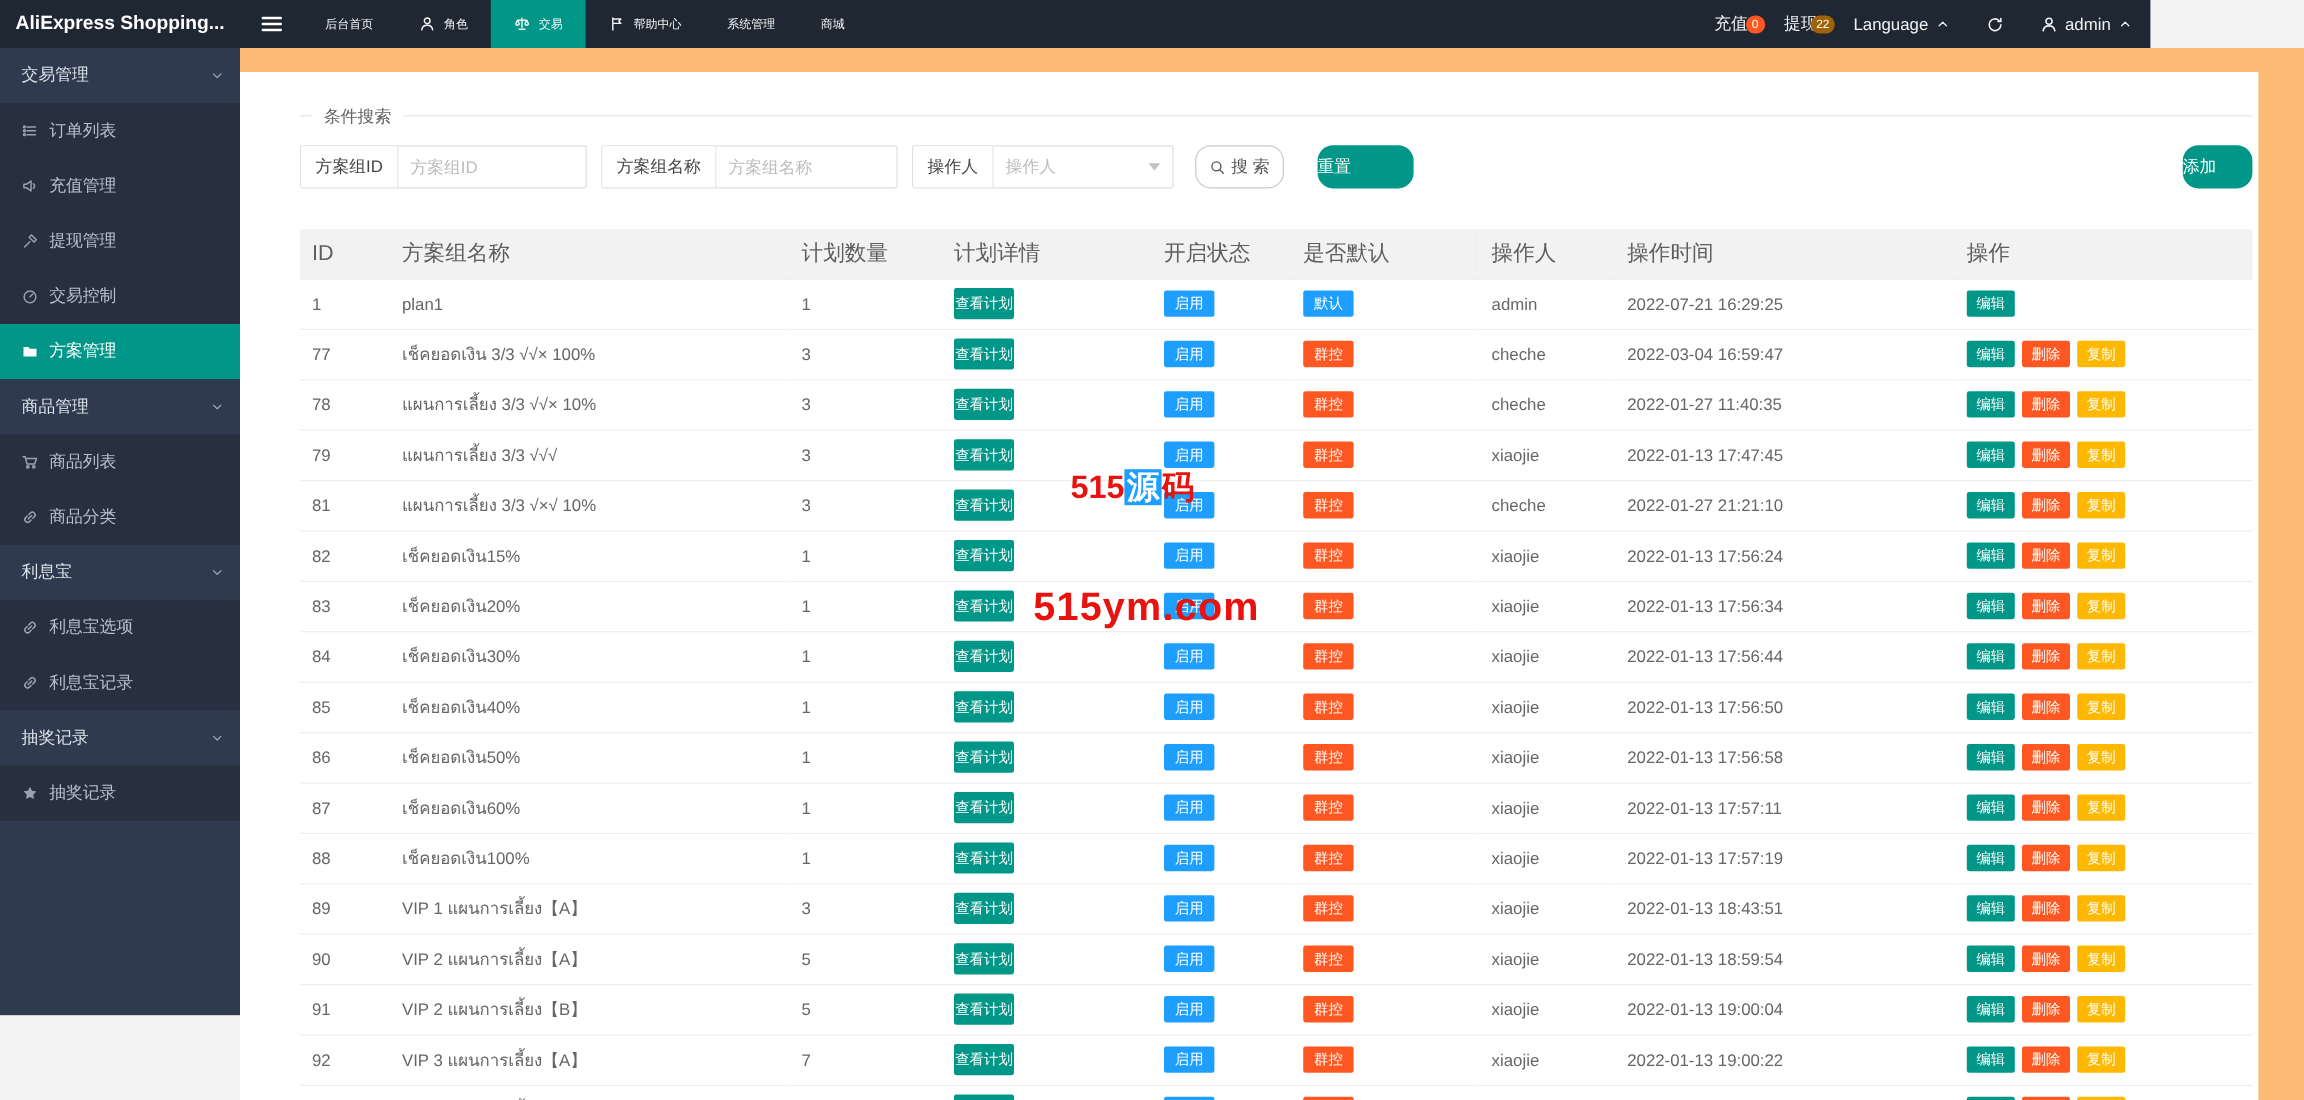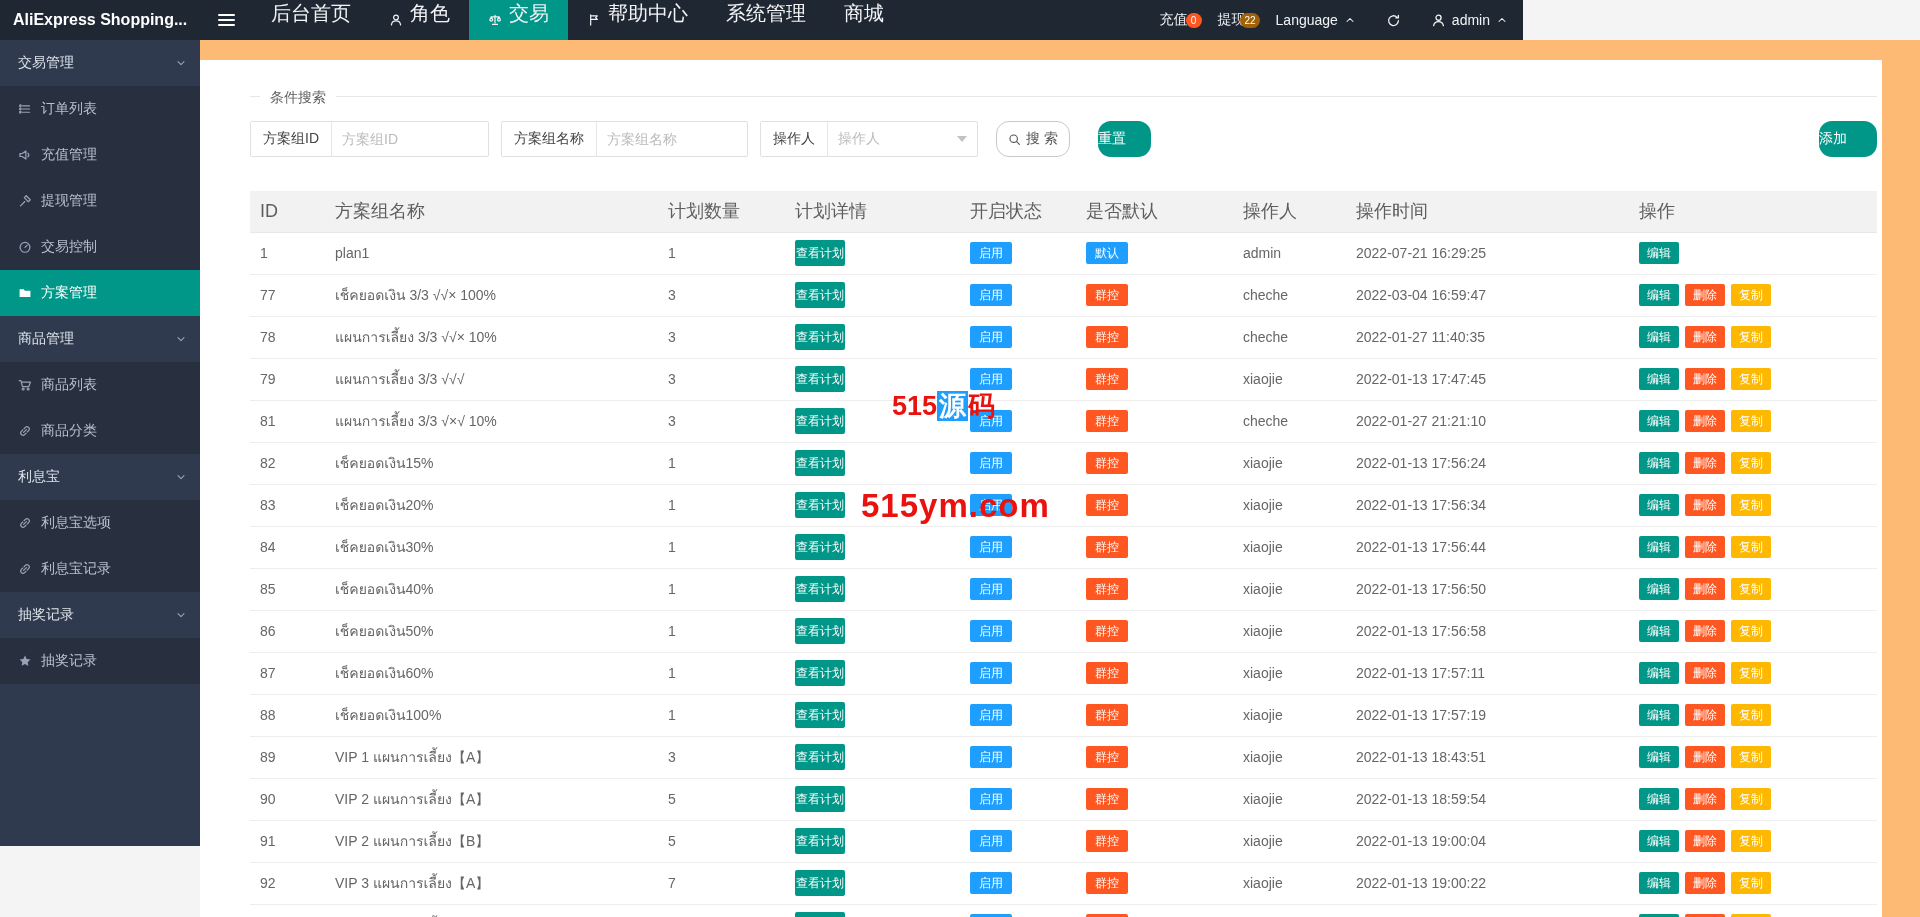--- a/index.html
+++ b/index.html
@@ -1,26 +1,26 @@
 <!DOCTYPE html>
 <html><head>
 <meta charset="utf-8">
 <style>
   *{box-sizing:border-box;margin:0;padding:0}
   html,body{width:1920px;height:917px;overflow:hidden}
   body{font-family:"Liberation Sans","DejaVu Sans",sans-serif;background:#f4f4f4;position:relative;font-size:14px}
 
   
-  .topbar{position:absolute;top:0;left:0;width:1523px;height:40px;background:#1f2733;color:#fff;display:flex;align-items:stretch;z-index:40}
+  .topbar{position:absolute;top:0;left:0;width:1792px;height:40px;background:#1f2733;color:#fff;display:flex;align-items:stretch;z-index:40}
   .brand{width:200px;display:flex;align-items:center;padding-left:13px;font-size:16px;font-weight:bold;white-space:nowrap;overflow:hidden}
   .hamburger{width:52px;display:flex;align-items:center;justify-content:center;cursor:pointer}
   .bars{display:inline-block}
   .bars i{display:block;width:17px;height:2px;background:#fff;margin:3px 0;border-radius:1px}
   .top-nav{display:flex;align-items:stretch}
-  .top-nav-item{display:flex;gap:7px;padding:0 19px;font-size:20px;color:#f1f3f5;cursor:pointer}
+  .top-nav-item{display:flex;align-items:center;gap:7px;padding:0 19px;font-size:10px;color:#f1f3f5;cursor:pointer}
   .top-nav-item.active{background:#009688}
   .icon{display:inline-flex;align-items:center;justify-content:center}
   .icon svg{display:block}
   .topbar-right{margin-left:auto;display:flex;align-items:center}
   .tb-link{position:relative;display:flex;align-items:center;gap:6px;padding:0 15px;font-size:14px;cursor:pointer;color:#f1f3f5}
   .badge{position:absolute;top:2px;right:1px;min-width:16px;height:15px;line-height:15px;border-radius:8px;font-size:10px;text-align:center;padding:0 4px;color:#fff}
   .badge.red{background:#FF5722}
   .badge.yellow{background:#a16207}
 
   
@@ -44,21 +44,21 @@
   .input-group{display:flex;align-items:stretch;border:1px solid #e0e0e0;background:#fff;height:36px;border-radius:2px}
   .ig-label{display:flex;align-items:center;padding:0 12px;font-size:14px;color:#444;border-right:1px solid #e6e6e6;white-space:nowrap;background:#fff}
   .ig-input{border:none;outline:none;flex:1;min-width:0;padding:0 10px;font-size:14px;color:#333;background:transparent}
   .ig-input::placeholder{color:#bcbcbc}
   .g1{width:239px}.g2{width:247px;margin-left:12px}.g3{width:218px;margin-left:12px;cursor:pointer}
   .select-value{flex:1;display:flex;align-items:center;padding:0 10px;color:#bcbcbc;font-size:14px}
   .select-arrow{width:0;height:0;border-left:5px solid transparent;border-right:5px solid transparent;border-top:6px solid #c2c2c2;align-self:center;margin-right:10px}
   .btn{height:36px;border:none;border-radius:13px;font-size:14px;cursor:pointer;display:inline-flex;align-items:center;justify-content:flex-start;font-family:inherit}
   .btn-search{margin-left:18px;background:#fff;border:1px solid #c9c9c9;color:#555;padding:0 11px;gap:5px}
   .btn-green{background:#009688;color:#fff}
-  .btn-reset{margin-left:28px;width:53px}
+  .btn-reset{margin-left:28px;width:80px}
   .btn-add{position:absolute;right:0;top:0;width:58px}
 
   
   .plan-table{width:100%;border-collapse:collapse;margin-top:34px;table-layout:fixed}
   .plan-table th{background:#f2f2f2;color:#5e5e5e;font-weight:400;text-align:left;font-size:18px;height:41px;padding:0 10px;border-bottom:1px solid #e8e8e8;white-space:nowrap}
   .plan-table td{color:#666;font-size:14px;height:42px;padding:0 10px;border-bottom:1px solid #eee;white-space:nowrap;overflow:hidden;text-overflow:ellipsis}
   .b{display:inline-block;font-size:12px;color:#fff;border-radius:2px;padding:4px 9px;line-height:1.2;cursor:pointer}
   .b-view{background:#009688;padding:6px 1px}
   .b-blue{background:#1E9FFF}
   .b-red{background:#FF5722}

